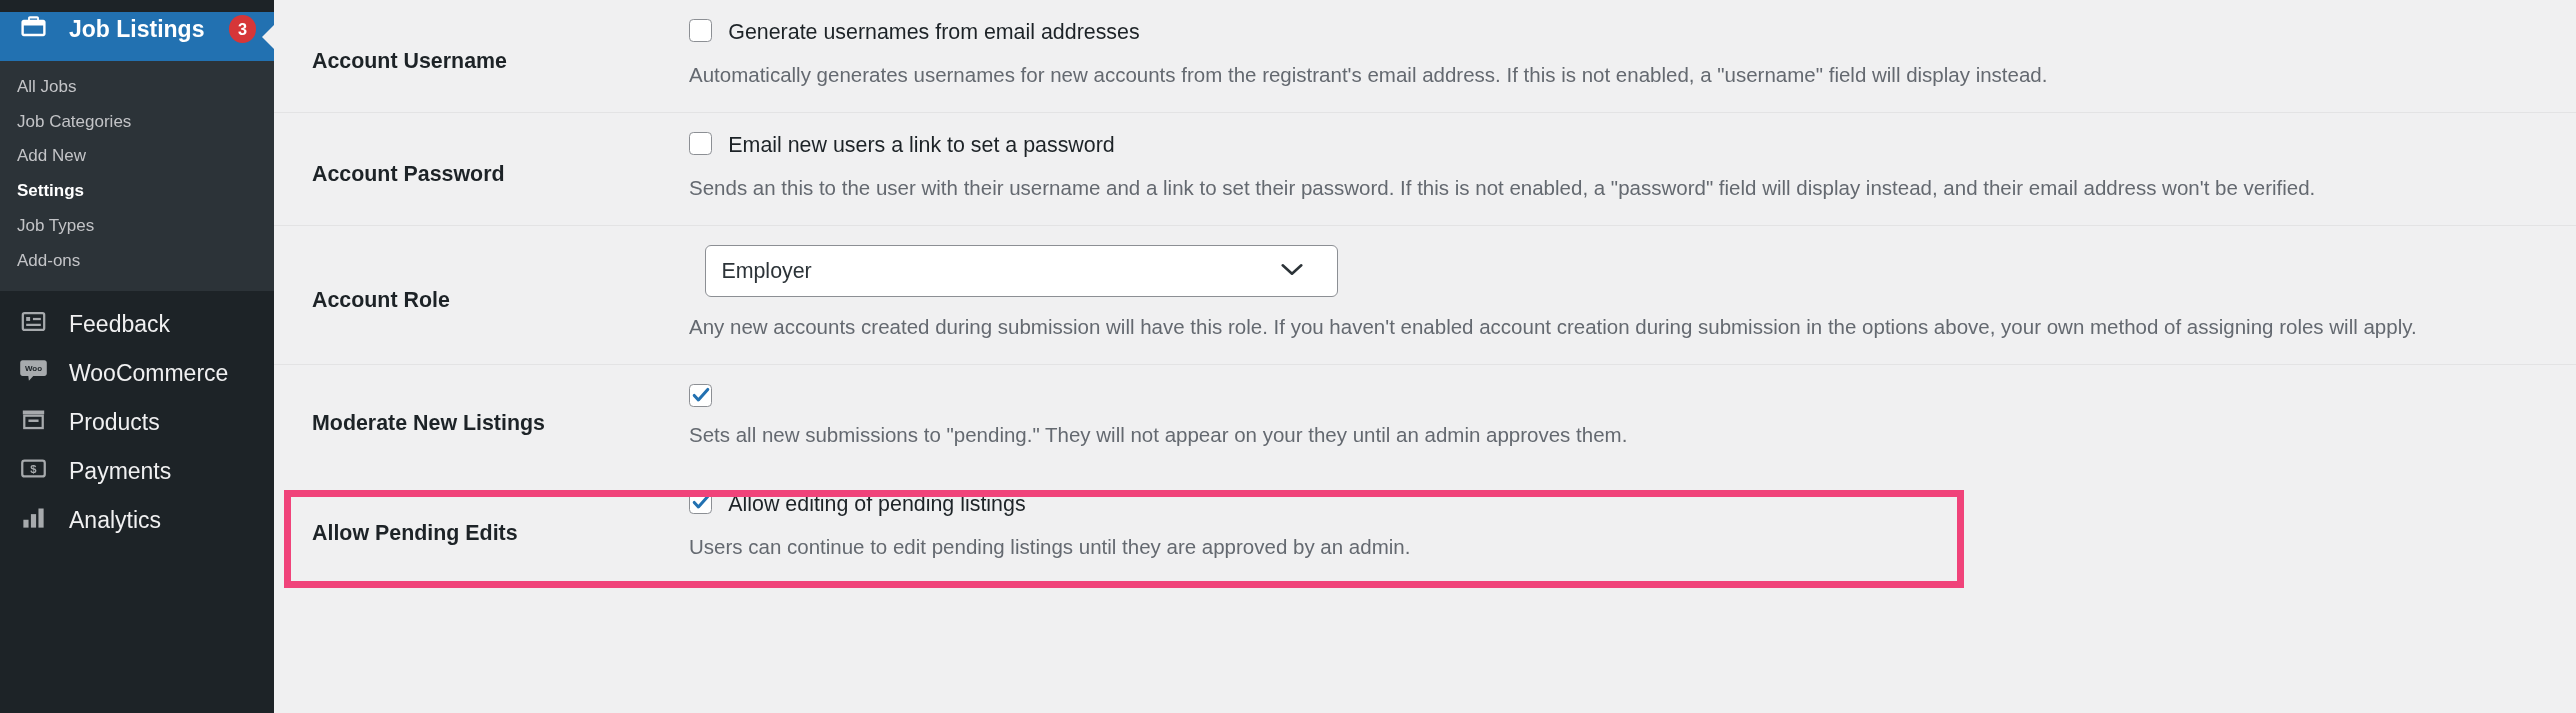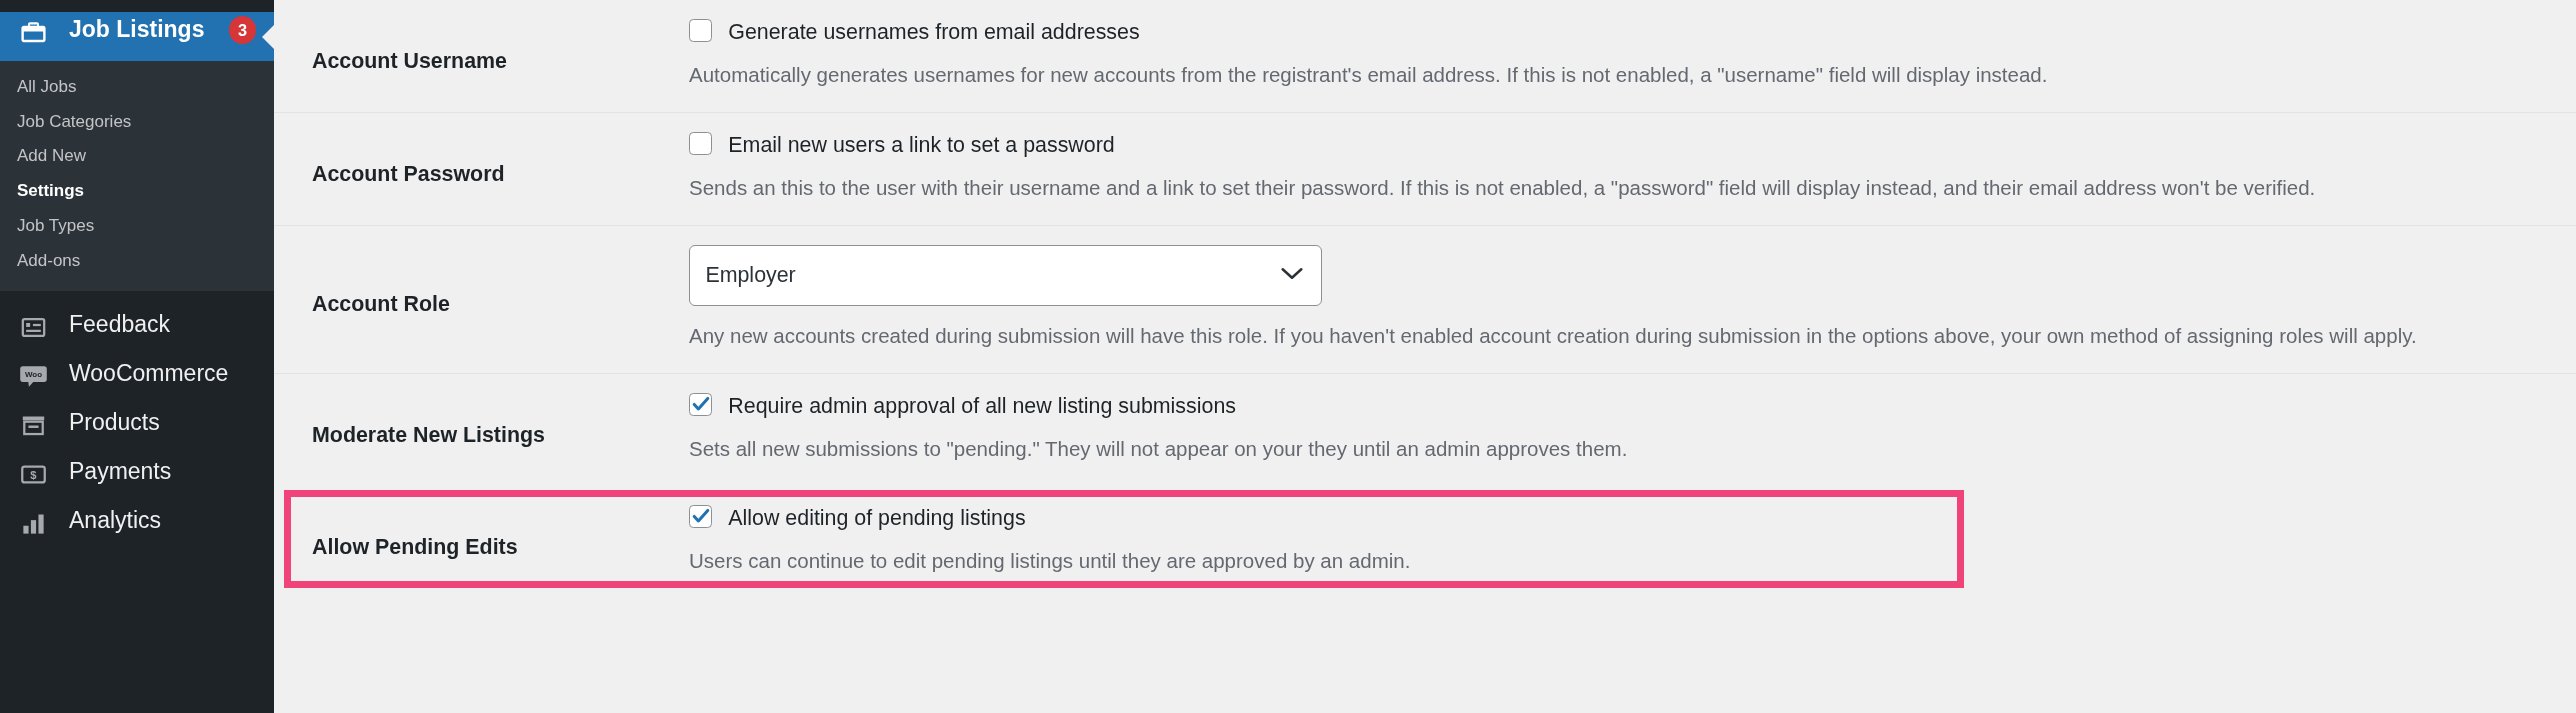--- a/index.html
+++ b/index.html
@@ -45,23 +45,23 @@
     gap: 19px;
     padding-left: 17px;
     color: #f0f0f1;
     font-size: 23px;
     font-weight: 400;
     white-space: nowrap;
   }
 
   .menu-item {
     display: flex;
-    align-items: flex-start;
+    align-items: flex-end;
     gap: 19px;
-    padding: 4px 17px;
+    padding: 18px 17px;
     height: 49px;
     font-size: 23px;
     color: #f0f0f1;
     position: relative;
     white-space: nowrap;
     cursor: pointer;
   }
   .menu-item .mi-icon {
     width: 33px;
     height: 33px;
@@ -189,30 +189,31 @@
 
   .select-wrap {
     position: relative;
     width: 633px;
     margin-bottom: 13.7px;
   }
   select.wp-select {
     appearance: none;
     -webkit-appearance: none;
     width: 100%;
-    height: 61px;
+    height: 52px;
     border: 1.7px solid #8c8f94;
     border-radius: 6px;
     background: #fff;
     color: #2c3338;
     font-size: 21.4px;
     font-family: "Liberation Sans", sans-serif;
     padding: 0 46px 0 15.4px;
     line-height: 50px;
     cursor: pointer;
+    margin-left: 16px;
   }
   .select-chev {
     position: absolute;
     right: 19px;
     top: 50%;
     transform: translateY(-50%);
     pointer-events: none;
     display: block;
   }
 
@@ -381,21 +382,20 @@
 
       <div class="srow highlighted">
         <div class="label-cell">Moderate New Listings</div>
         <div class="field-cell">
           <div class="cb-line">
             <span class="checkbox">
               <svg width="18" height="18" viewBox="0 0 20 20">
                   <path d="M2.5 10.5l4.6 5L17.5 3.8" fill="none" stroke="#2271b1" stroke-width="3.4" stroke-linecap="round" stroke-linejoin="round"></path>
                 </svg>
             </span>
-            <span class="cb-label">Require admin approval of all new listing submissions</span>
           </div>
           <div class="desc">Sets all new submissions to "pending." They will not appear on your they until an admin approves them.</div>
         </div>
       </div>
 
       <div class="srow no-border">
         <div class="label-cell">Allow Pending Edits</div>
         <div class="field-cell">
           <div class="cb-line">
             <span class="checkbox">

